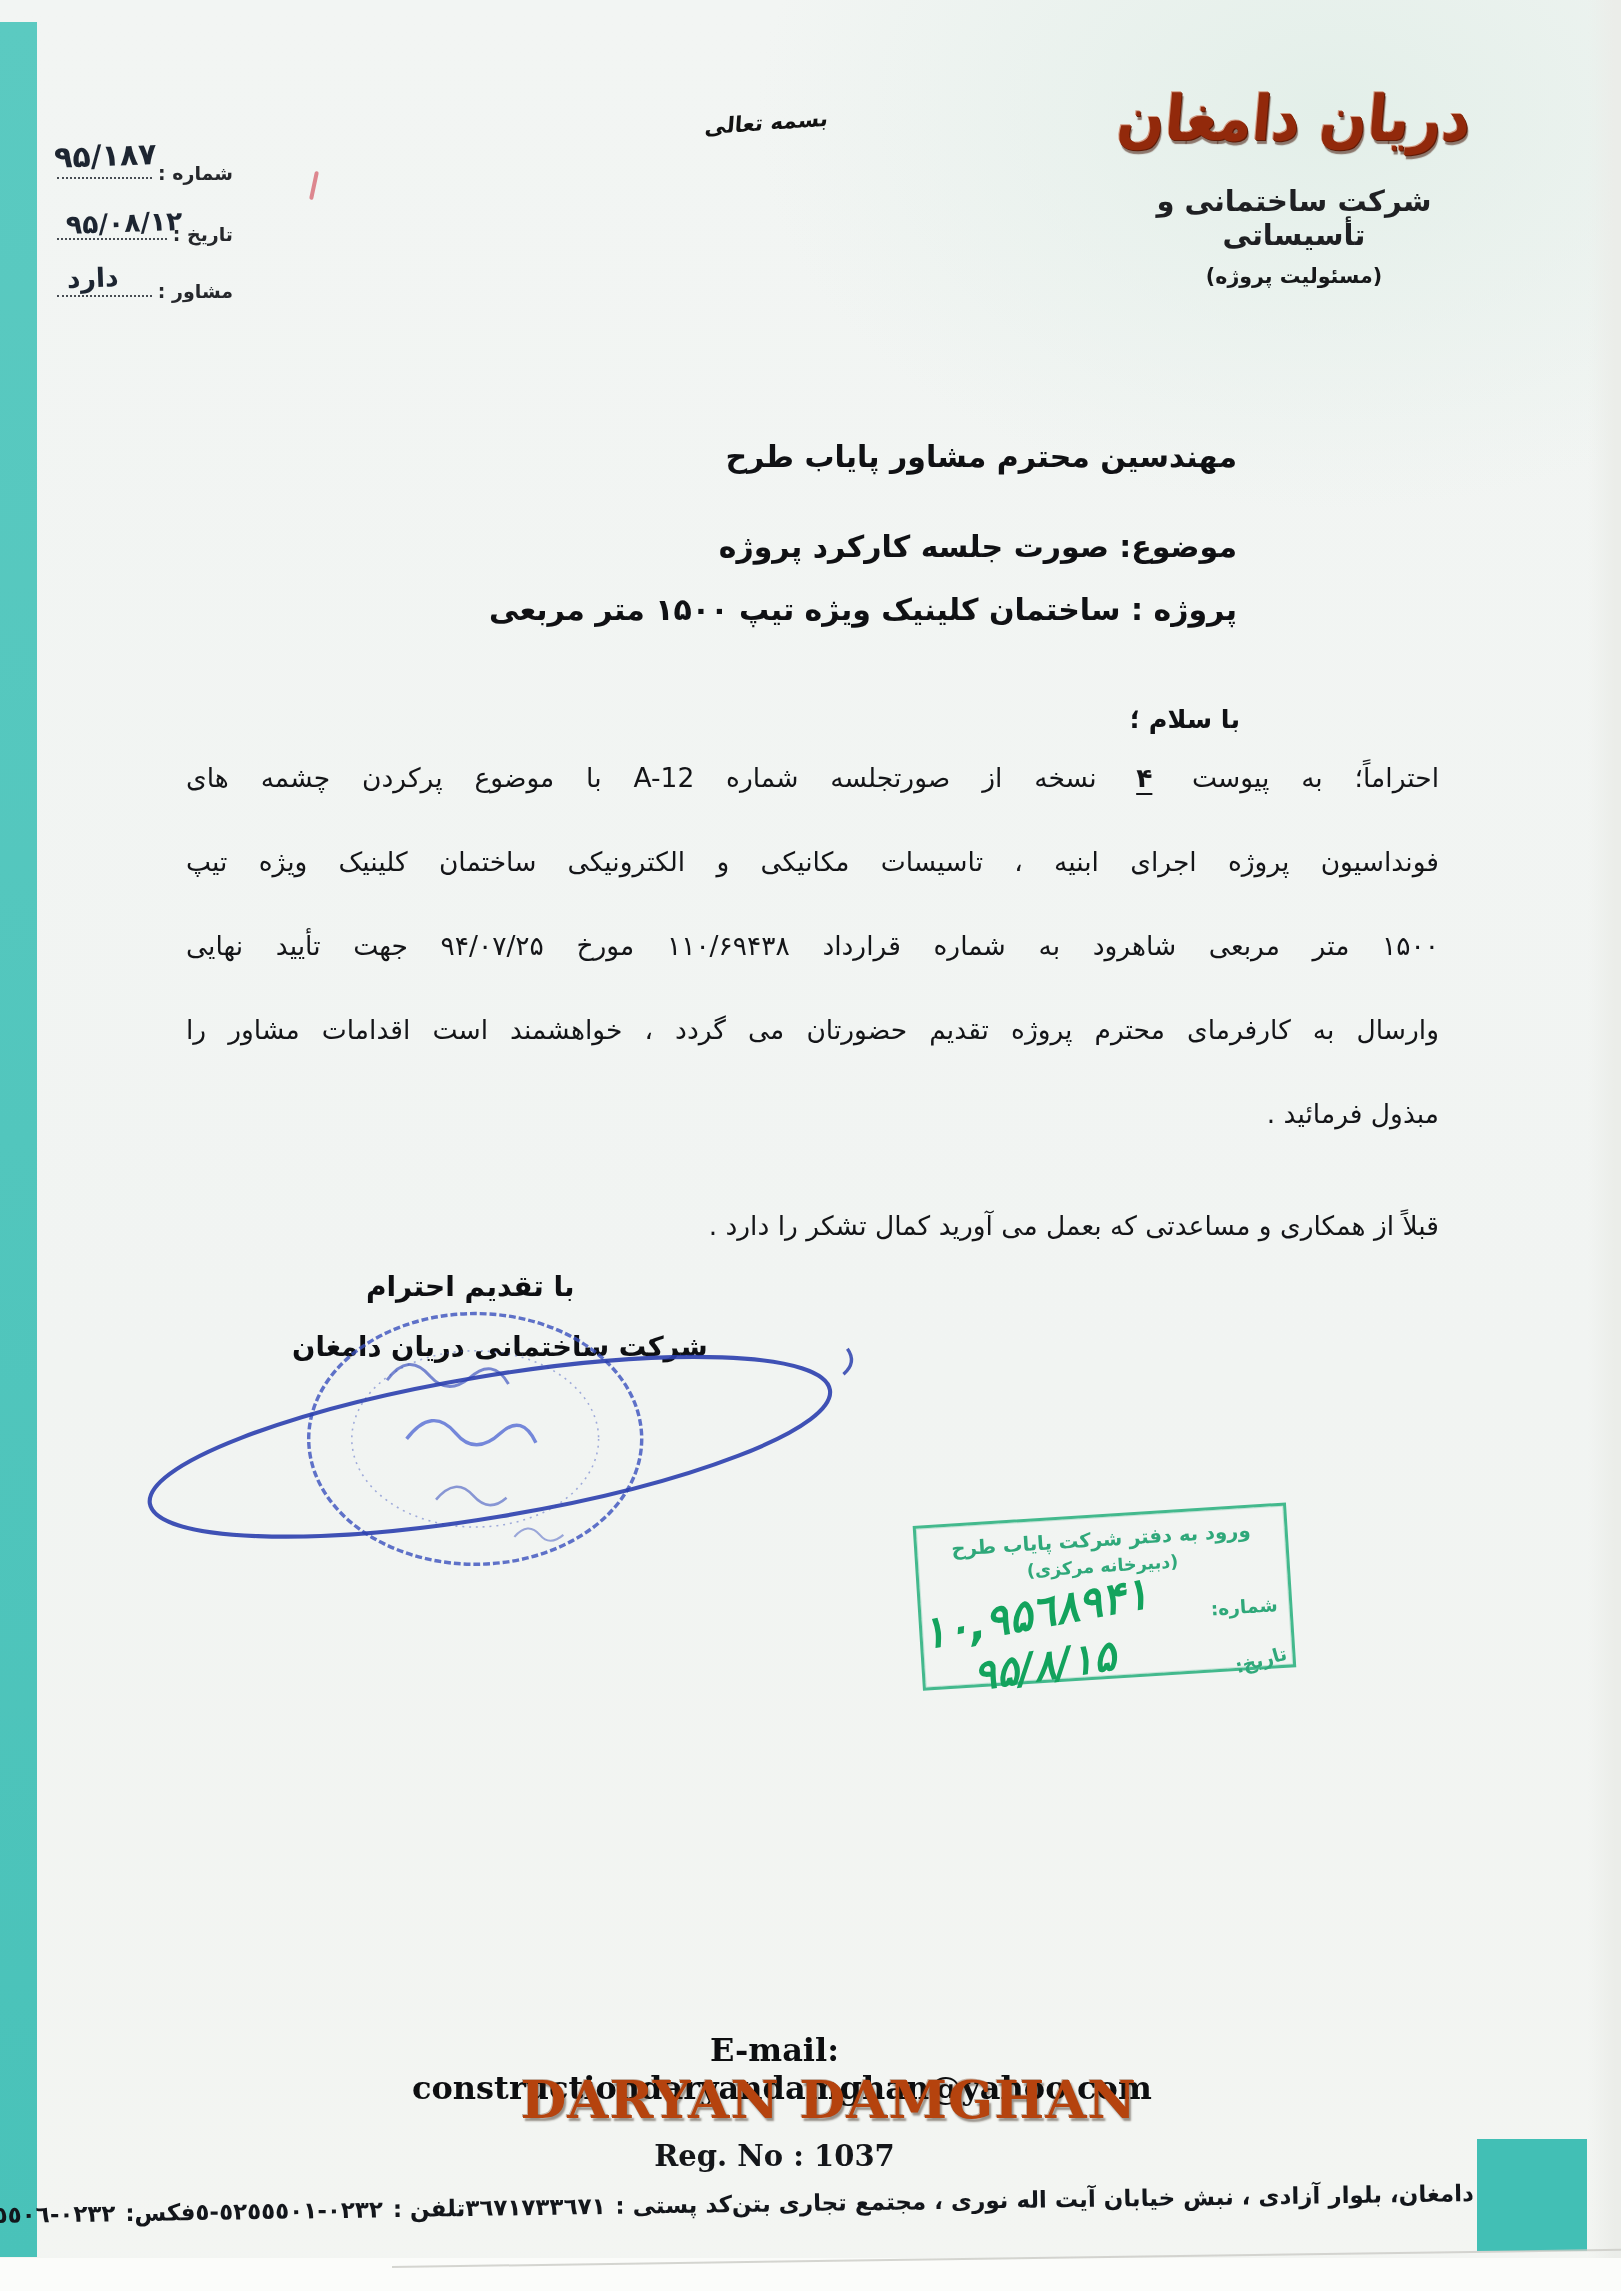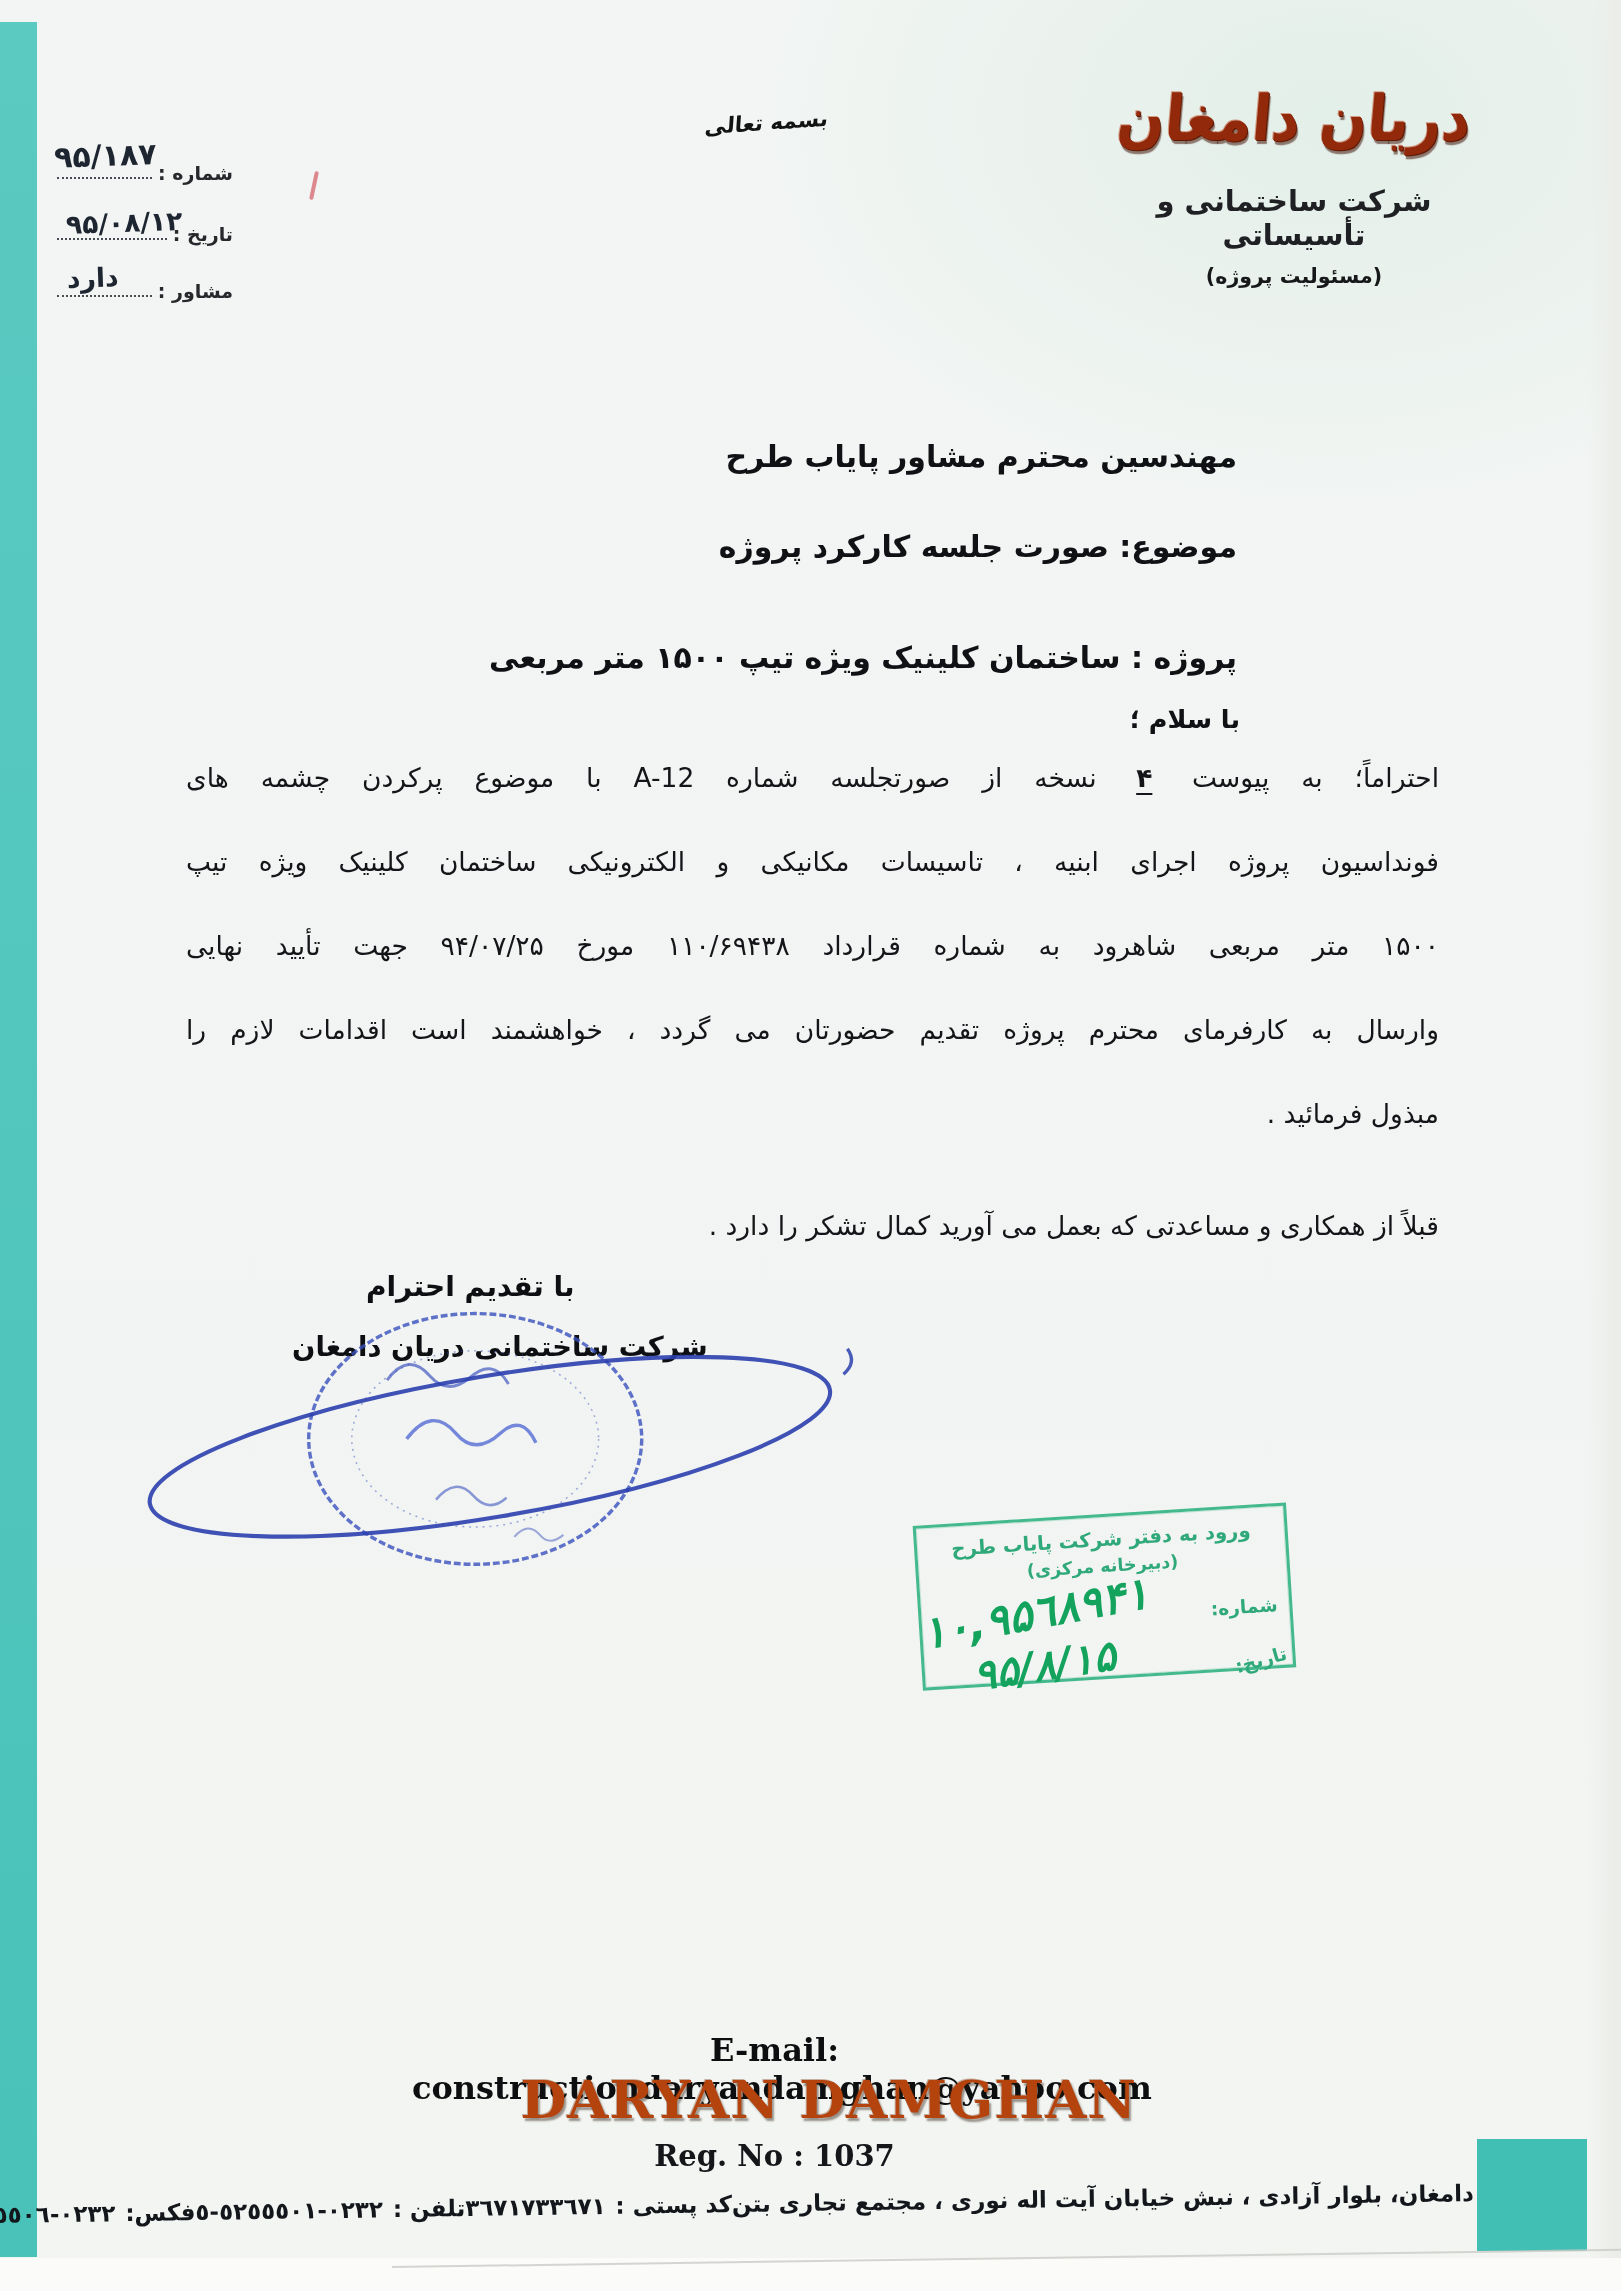--- a/index.html
+++ b/index.html
@@ -34,21 +34,21 @@
   #letterhead{left:1096px;top:86px;width:396px;text-align:center;direction:rtl;}
   #logo-fa{font-size:56px;font-weight:bold;color:#92290b;letter-spacing:-2px;
     transform:skewX(-5deg) scaleY(1.12);transform-origin:center;
     text-shadow:1px 1px 0 #5e1a06, 2px 2.9px 1px rgba(63,18,4,.55), -1px -1px 0 rgba(196,99,63,.6);}
   #company-type{margin-top:33px;font-size:29px;font-weight:bold;color:#1f2023;}
   #liability{margin-top:11.8px;font-size:20.6px;font-weight:bold;color:#17181a;}
   
   .lh{right:384px;direction:rtl;text-align:right;font-weight:bold;color:#101114;white-space:nowrap;}
   #recipient{top:439px;font-size:30px;}
   #subject{top:529px;font-size:30px;}
-  #project{top:640px;font-size:30px;}
+  #project{top:592px;font-size:30px;}
   #salutation{top:704px;right:381px;font-size:25.5px;}
   
   #body-text{left:186px;top:736px;width:1253px;direction:rtl;font-size:26.5px;color:#141518;}
   .bline{line-height:84px;text-align:justify;text-align-last:justify;white-space:normal;}
   .bline.last{text-align:right;text-align-last:right;}
   .u4{text-decoration:underline;text-underline-offset:5.9px;padding:0 7.8px;font-weight:bold;}
   #closing{left:186px;top:1168px;width:1253px;direction:rtl;text-align:right;font-size:26.5px;color:#141518;margin-top:42px;}
   
   #signoff{left:366px;top:1270px;font-size:28px;font-weight:bold;direction:rtl;color:#0e0f12;z-index:3;}
   #sig-company{left:292px;top:1331px;font-size:27.4px;font-weight:bold;direction:rtl;color:#0e0f12;z-index:3;}
@@ -117,21 +117,21 @@
   <div id="salutation" class="abs lh">با سلام ؛</div>
 
   <div id="body-text" class="abs">
     <div class="bline">
       <span>احتراماً؛ به پیوست</span>
       <span class="u4">۴</span>
       <span>نسخه از صورتجلسه شماره A-12 با موضوع پرکردن چشمه های</span>
     </div>
     <div class="bline">فونداسیون پروژه اجرای ابنیه ، تاسیسات مکانیکی و الکترونیکی ساختمان کلینیک ویژه تیپ</div>
     <div class="bline">۱۵۰۰ متر مربعی شاهرود به شماره قرارداد ۱۱۰/۶۹۴۳۸ مورخ ۹۴/۰۷/۲۵ جهت تأیید نهایی</div>
-    <div class="bline">وارسال به کارفرمای محترم پروژه تقدیم حضورتان می گردد ، خواهشمند است اقدامات لازم را</div>
+    <div class="bline">وارسال به کارفرمای محترم پروژه تقدیم حضورتان می گردد ، خواهشمند است اقدامات مشاور را</div>
     <div class="bline last">مبذول فرمائید .</div>
   </div>
 
   <div id="closing" class="abs">قبلاً از همکاری و مساعدتی که بعمل می آورید کمال تشکر را دارد .</div>
 
   <div id="signoff" class="abs">با تقدیم احترام</div>
   <div id="sig-company" class="abs">شرکت ساختمانی دریان دامغان</div>
 
   <svg id="stamp-blue" class="abs" viewBox="0 0 800 340">
     <g fill="none" stroke="#3a50bd">

